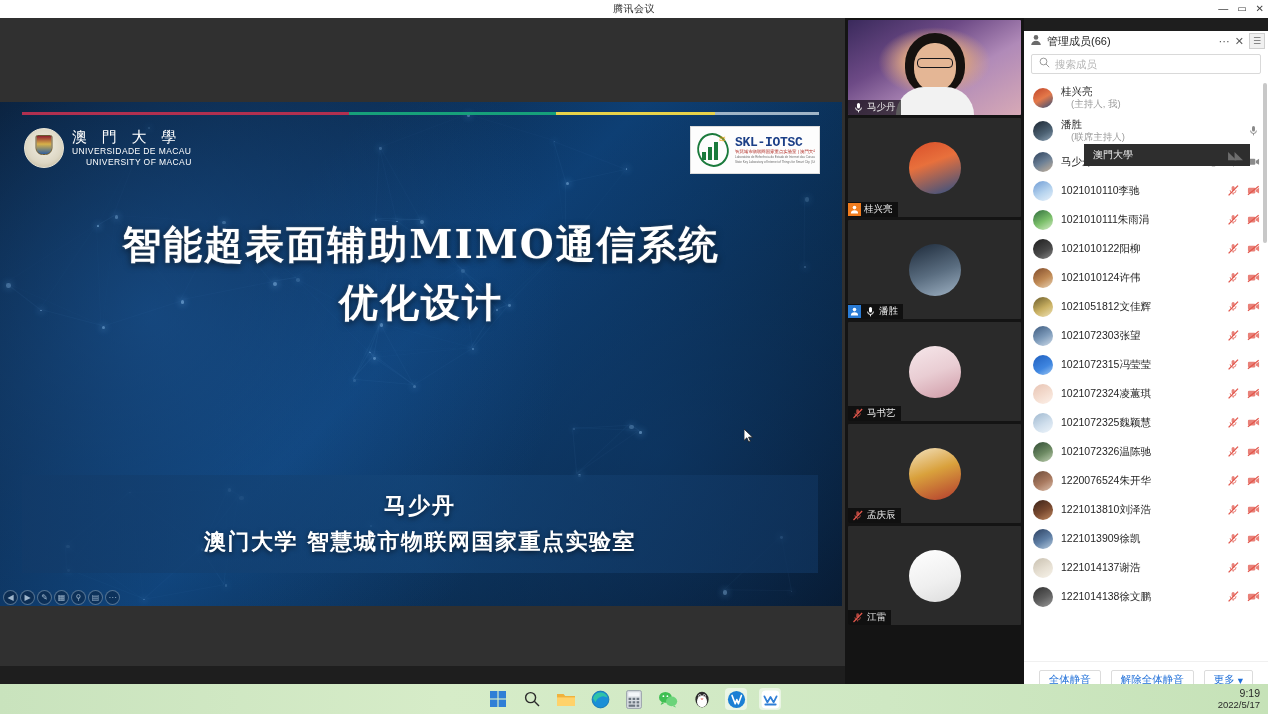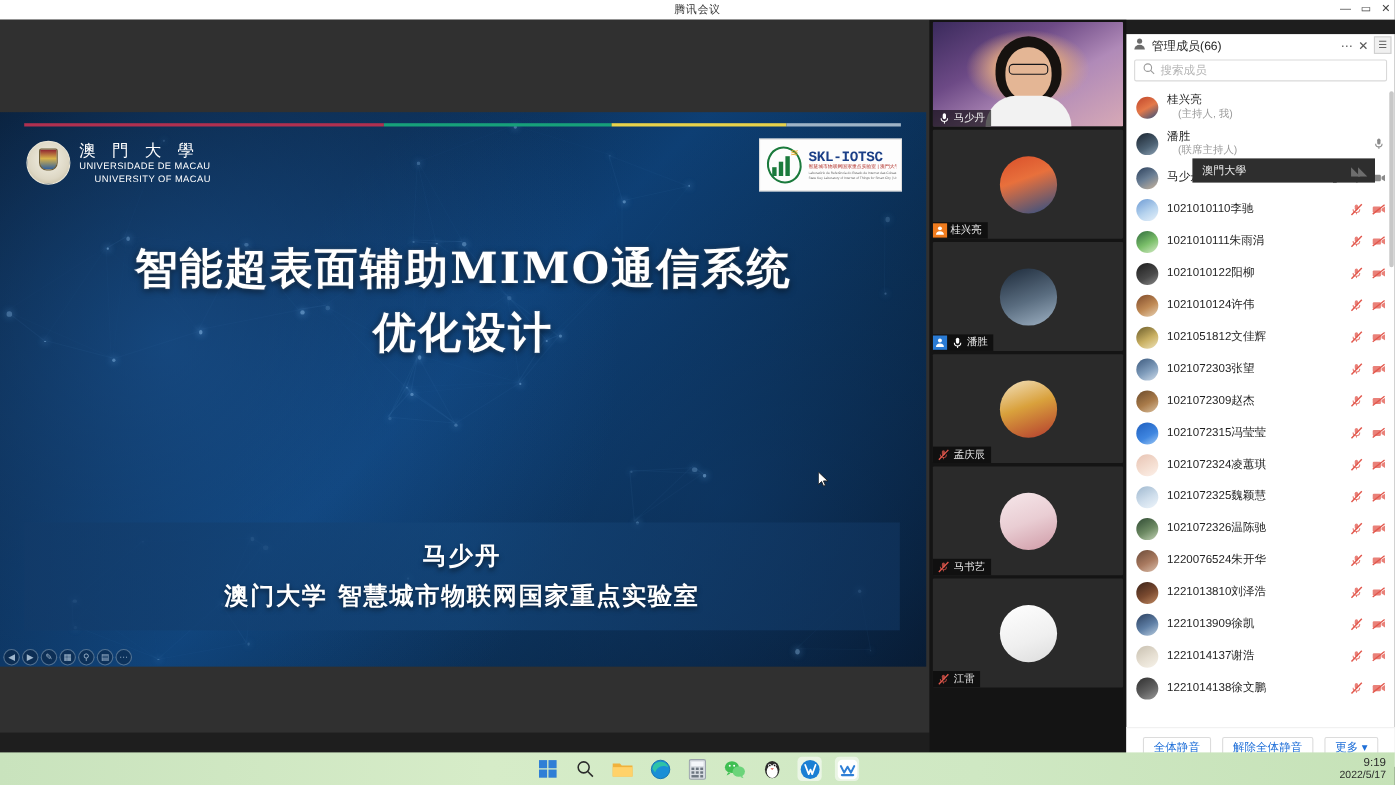--- a/index.html
+++ b/index.html
@@ -502,45 +502,45 @@
             <svg width="9" height="11" viewBox="0 0 9 11">
               <rect x="3" y="1" width="3" height="5.4" rx="1.5" fill="#ffffff"></rect>
               <path d="M1.6,5.6 a2.9,2.9 0 0 0 5.8,0" fill="none" stroke="#ffffff" stroke-width="1"></path>
               <rect x="4.1" y="8.4" width="0.9" height="2" fill="#ffffff"></rect>
             </svg>
           </span>
           <span class="nm">潘胜</span>
         </div>
       </div>
       <div class="tile">
+        <div class="avatar" style="background: linear-gradient(160deg, rgb(246, 231, 234) 0%, rgb(233, 205, 211) 50%, rgb(207, 154, 166) 100%);"></div>
+        <div class="namebar">
+          <span class="mic" style="margin-left: 4px;">
+            <svg width="13" height="13" viewBox="0 0 13 13">
+              <rect x="4.6" y="2" width="3" height="5" rx="1.5" fill="#e2574c" opacity=".75"></rect>
+              <path d="M3.1,6.2 a3,3 0 0 0 6,0" fill="none" stroke="#e2574c" stroke-width="1" opacity=".75"></path>
+              <rect x="5.7" y="9" width="0.9" height="1.8" fill="#e2574c" opacity=".75"></rect>
+              <line x1="1.6" y1="11.4" x2="11" y2="1.6" stroke="#e2574c" stroke-width="1.3"></line>
+            </svg>
+          </span>
+          <span class="nm">马书艺</span>
+        </div>
+      </div>
+      <div class="tile">
         <div class="avatar" style="background: linear-gradient(160deg, rgb(243, 226, 192) 0%, rgb(217, 161, 60) 45%, rgb(179, 58, 46) 100%);"></div>
         <div class="namebar">
           <span class="mic" style="margin-left: 4px;">
             <svg width="13" height="13" viewBox="0 0 13 13">
               <rect x="4.6" y="2" width="3" height="5" rx="1.5" fill="#e2574c" opacity=".75"></rect>
               <path d="M3.1,6.2 a3,3 0 0 0 6,0" fill="none" stroke="#e2574c" stroke-width="1" opacity=".75"></path>
               <rect x="5.7" y="9" width="0.9" height="1.8" fill="#e2574c" opacity=".75"></rect>
               <line x1="1.6" y1="11.4" x2="11" y2="1.6" stroke="#e2574c" stroke-width="1.3"></line>
             </svg>
           </span>
           <span class="nm">孟庆辰</span>
-        </div>
-      </div>
-      <div class="tile">
-        <div class="avatar" style="background: linear-gradient(160deg, rgb(246, 231, 234) 0%, rgb(233, 205, 211) 50%, rgb(207, 154, 166) 100%);"></div>
-        <div class="namebar">
-          <span class="mic" style="margin-left: 4px;">
-            <svg width="13" height="13" viewBox="0 0 13 13">
-              <rect x="4.6" y="2" width="3" height="5" rx="1.5" fill="#e2574c" opacity=".75"></rect>
-              <path d="M3.1,6.2 a3,3 0 0 0 6,0" fill="none" stroke="#e2574c" stroke-width="1" opacity=".75"></path>
-              <rect x="5.7" y="9" width="0.9" height="1.8" fill="#e2574c" opacity=".75"></rect>
-              <line x1="1.6" y1="11.4" x2="11" y2="1.6" stroke="#e2574c" stroke-width="1.3"></line>
-            </svg>
-          </span>
-          <span class="nm">马书艺</span>
         </div>
       </div>
       <div class="tile">
         <div class="avatar" style="background: linear-gradient(160deg, rgb(255, 255, 255) 0%, rgb(239, 239, 239) 60%, rgb(220, 220, 220) 100%);"></div>
         <div class="namebar">
           <span class="mic" style="margin-left: 4px;">
             <svg width="13" height="13" viewBox="0 0 13 13">
               <rect x="4.6" y="2" width="3" height="5" rx="1.5" fill="#e2574c" opacity=".75"></rect>
               <path d="M3.1,6.2 a3,3 0 0 0 6,0" fill="none" stroke="#e2574c" stroke-width="1" opacity=".75"></path>
               <rect x="5.7" y="9" width="0.9" height="1.8" fill="#e2574c" opacity=".75"></rect>
@@ -744,43 +744,20 @@
                 <path d="M9.6,4.6 L13,2.6 L13,8.6 L9.6,6.6 Z" fill="#e2574c" opacity=".75"></path>
                 <line x1="1" y1="10" x2="12.6" y2=".9" stroke="#e2574c" stroke-width="1.3"></line>
               </svg>
             </span>
           </div>
         </div>
         <div class="prow">
           <div class="pav" style="background: linear-gradient(150deg, rgb(60, 90, 126), rgb(127, 156, 187) 55%, rgb(207, 220, 234));"></div>
           <div class="pname">
             <div class="n1">1021072303张望</div>
-          </div>
-          <div class="picons">
-            <span class="g">
-              <svg width="13" height="13" viewBox="0 0 13 13">
-                <rect x="4.6" y="2" width="3" height="5" rx="1.5" fill="#e2574c" opacity=".75"></rect>
-                <path d="M3.1,6.2 a3,3 0 0 0 6,0" fill="none" stroke="#e2574c" stroke-width="1" opacity=".75"></path>
-                <rect x="5.7" y="9" width="0.9" height="1.8" fill="#e2574c" opacity=".75"></rect>
-                <line x1="1.6" y1="11.4" x2="11" y2="1.6" stroke="#e2574c" stroke-width="1.3"></line>
-              </svg>
-            </span>
-            <span class="g">
-              <svg width="14" height="11" viewBox="0 0 14 11">
-                <rect x="1" y="2.6" width="8" height="6" rx="1.2" fill="#e2574c" opacity=".75"></rect>
-                <path d="M9.6,4.6 L13,2.6 L13,8.6 L9.6,6.6 Z" fill="#e2574c" opacity=".75"></path>
-                <line x1="1" y1="10" x2="12.6" y2=".9" stroke="#e2574c" stroke-width="1.3"></line>
-              </svg>
-            </span>
-          </div>
-        </div>
-        <div class="prow">
-          <div class="pav" style="background: linear-gradient(150deg, rgb(107, 74, 42), rgb(169, 123, 74) 55%, rgb(220, 194, 160));"></div>
-          <div class="pname">
-            <div class="n1">1021072309赵杰</div>
           </div>
           <div class="picons">
             <span class="g">
               <svg width="13" height="13" viewBox="0 0 13 13">
                 <rect x="4.6" y="2" width="3" height="5" rx="1.5" fill="#e2574c" opacity=".75"></rect>
                 <path d="M3.1,6.2 a3,3 0 0 0 6,0" fill="none" stroke="#e2574c" stroke-width="1" opacity=".75"></path>
                 <rect x="5.7" y="9" width="0.9" height="1.8" fill="#e2574c" opacity=".75"></rect>
                 <line x1="1.6" y1="11.4" x2="11" y2="1.6" stroke="#e2574c" stroke-width="1.3"></line>
               </svg>
             </span>

